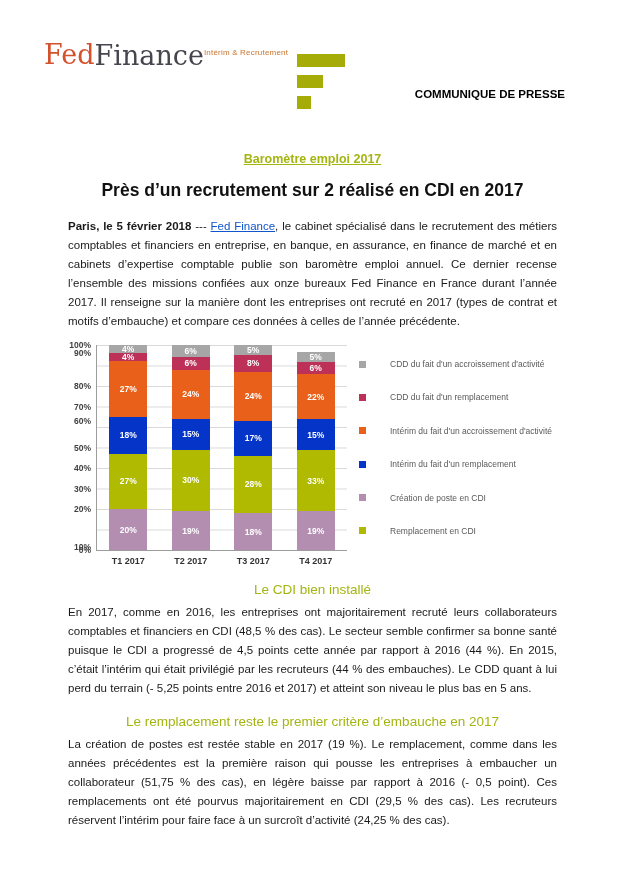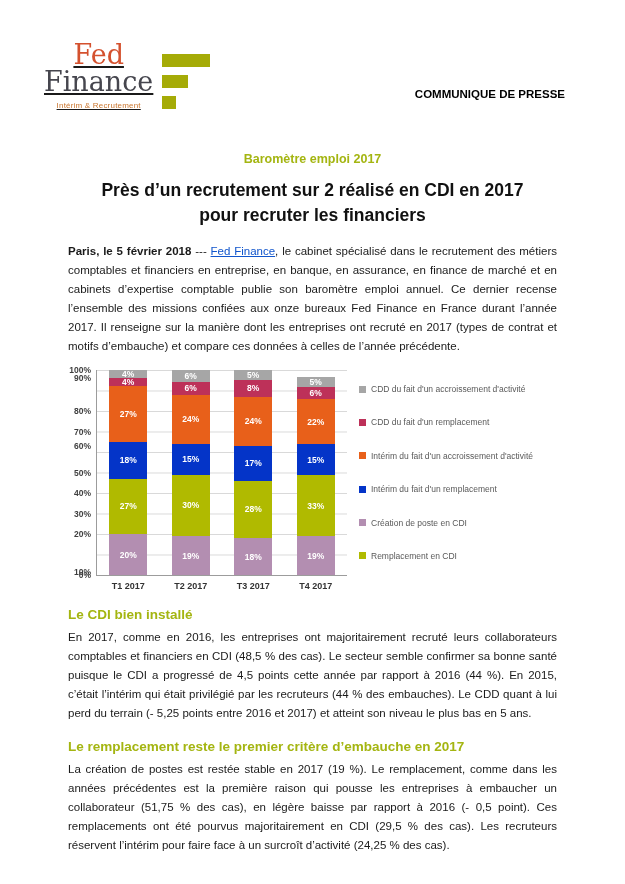--- a/index.html
+++ b/index.html
@@ -3,35 +3,35 @@
 <meta charset="utf-8">
 <style>
   html,body{margin:0;padding:0;}
   body{width:625px;height:884px;background:#ffffff;overflow:hidden;
        font-family:"Liberation Sans",sans-serif;color:#1a1a1a;}
   .page{position:relative;width:625px;height:884px;background:#fff;}
 
   
   .header{position:relative;height:118px;}
   .logo{position:absolute;left:44px;top:42px;display:flex;align-items:flex-start;}
-  .logo-text{display:flex;flex-direction:column;align-items:center;font-family:"DejaVu Serif",serif;text-decoration:underline;}
+  .logo-text{display:flex;flex-direction:row;align-items:flex-start;font-family:"DejaVu Serif",serif;}
   .logo-fed{color:#d4512e;font-size:27px;line-height:26px;}
   .logo-finance{color:#46464e;font-size:27px;line-height:27px;}
   .logo-tagline{color:#c9752e;font-size:8px;font-family:"Liberation Sans",sans-serif;
                 margin-top:6px;letter-spacing:.2px;}
   .logo-f{margin-left:9px;margin-top:12px;display:flex;flex-direction:column;gap:8px;}
   .fbar{background:#a5ab07;height:13px;}
   .fbar1{width:48px;}
   .fbar2{width:26px;}
   .fbar3{width:14px;}
   .press-label{position:absolute;right:60px;top:88px;font-weight:700;font-size:11.5px;color:#000;}
 
   
   .subtitle{margin-top:34px;text-align:center;font-size:12.5px;font-weight:700;
-            color:#a4b511;}
+            color:#a4b511;text-decoration:underline;}
   .doc-title{margin:12px 40px 0;text-align:center;font-size:17.5px;font-weight:700;
              color:#111;line-height:25px;}
 
   
   .body-text{margin:14px 68px 0;font-size:11.5px;line-height:19px;text-align:justify;}
   .body-text strong{font-weight:700;}
   a.doclink{color:#1155cc;text-decoration:underline;cursor:pointer;}
 
   
   .chart{margin:14px 0 0 62px;}
@@ -48,24 +48,24 @@
   .bar{width:38px;display:flex;flex-direction:column-reverse;}
   .seg{position:relative;width:100%;}
   .seg-label{position:absolute;top:50%;left:50%;transform:translate(-50%,-50%);
              font-size:8.5px;font-weight:700;color:#ffffff;white-space:nowrap;}
   .x-axis{display:flex;width:250px;margin-left:1px;}
   .xtick{flex:1;text-align:center;font-size:9px;font-weight:700;color:#333;padding-top:5px;}
   .legend{margin-left:12px;width:254px;height:205px;box-sizing:border-box;
           display:flex;flex-direction:column;justify-content:space-between;padding:14px 0;}
   .legend-item{display:flex;align-items:center;}
   .legend-swatch{width:7px;height:7px;flex:none;margin-right:5px;}
-  .legend-text{font-size:8.5px;color:#595959;white-space:nowrap;}
-
-  
-  .section-heading{margin:16px 68px 0;font-size:13.5px;font-weight:700;color:#a4b511;}
+  .legend-text{font-size:8.5px;color:#595959;white-space:nowrap;margin-left:19px;}
+
+  
+  .section-heading{margin:16px 104px 0;font-size:13.5px;font-weight:400;color:#a4b511;text-align:center;}
   .section-body{margin-top:6px;}
 </style>
 </head>
 <body>
 
 <div class="page">
 
   <div class="header">
     <div class="logo">
       <div class="logo-text">
@@ -79,21 +79,20 @@
         <div class="fbar fbar3"></div>
       </div>
     </div>
     <div class="press-label">COMMUNIQUE DE PRESSE</div>
   </div>
 
   <div class="subtitle">Baromètre emploi 2017</div>
 
   <h1 class="doc-title">
     <span>Près d’un recrutement sur 2 réalisé en CDI en 2017</span><br>
-    <span>pour recruter les financiers</span>
   </h1>
 
   <p class="body-text">
     <strong>Paris, le 5 février 2018</strong><span> --- </span><a class="doclink" href="#">Fed Finance</a><span>, le cabinet spécialisé dans le recrutement des métiers comptables et financiers en entreprise, en banque, en assurance, en finance de marché et en cabinets d’expertise comptable publie son baromètre emploi annuel. Ce dernier recense l’ensemble des missions confiées aux onze bureaux Fed Finance en France durant l’année 2017. Il renseigne sur la manière dont les entreprises ont recruté en 2017 (types de contrat et motifs d’embauche) et compare ces données à celles de l’année précédente.</span>
   </p>
 
   <div class="chart">
     <div class="chart-main">
       <div class="y-axis">
           <div class="ytick" style="top: 0px;">100%</div>

